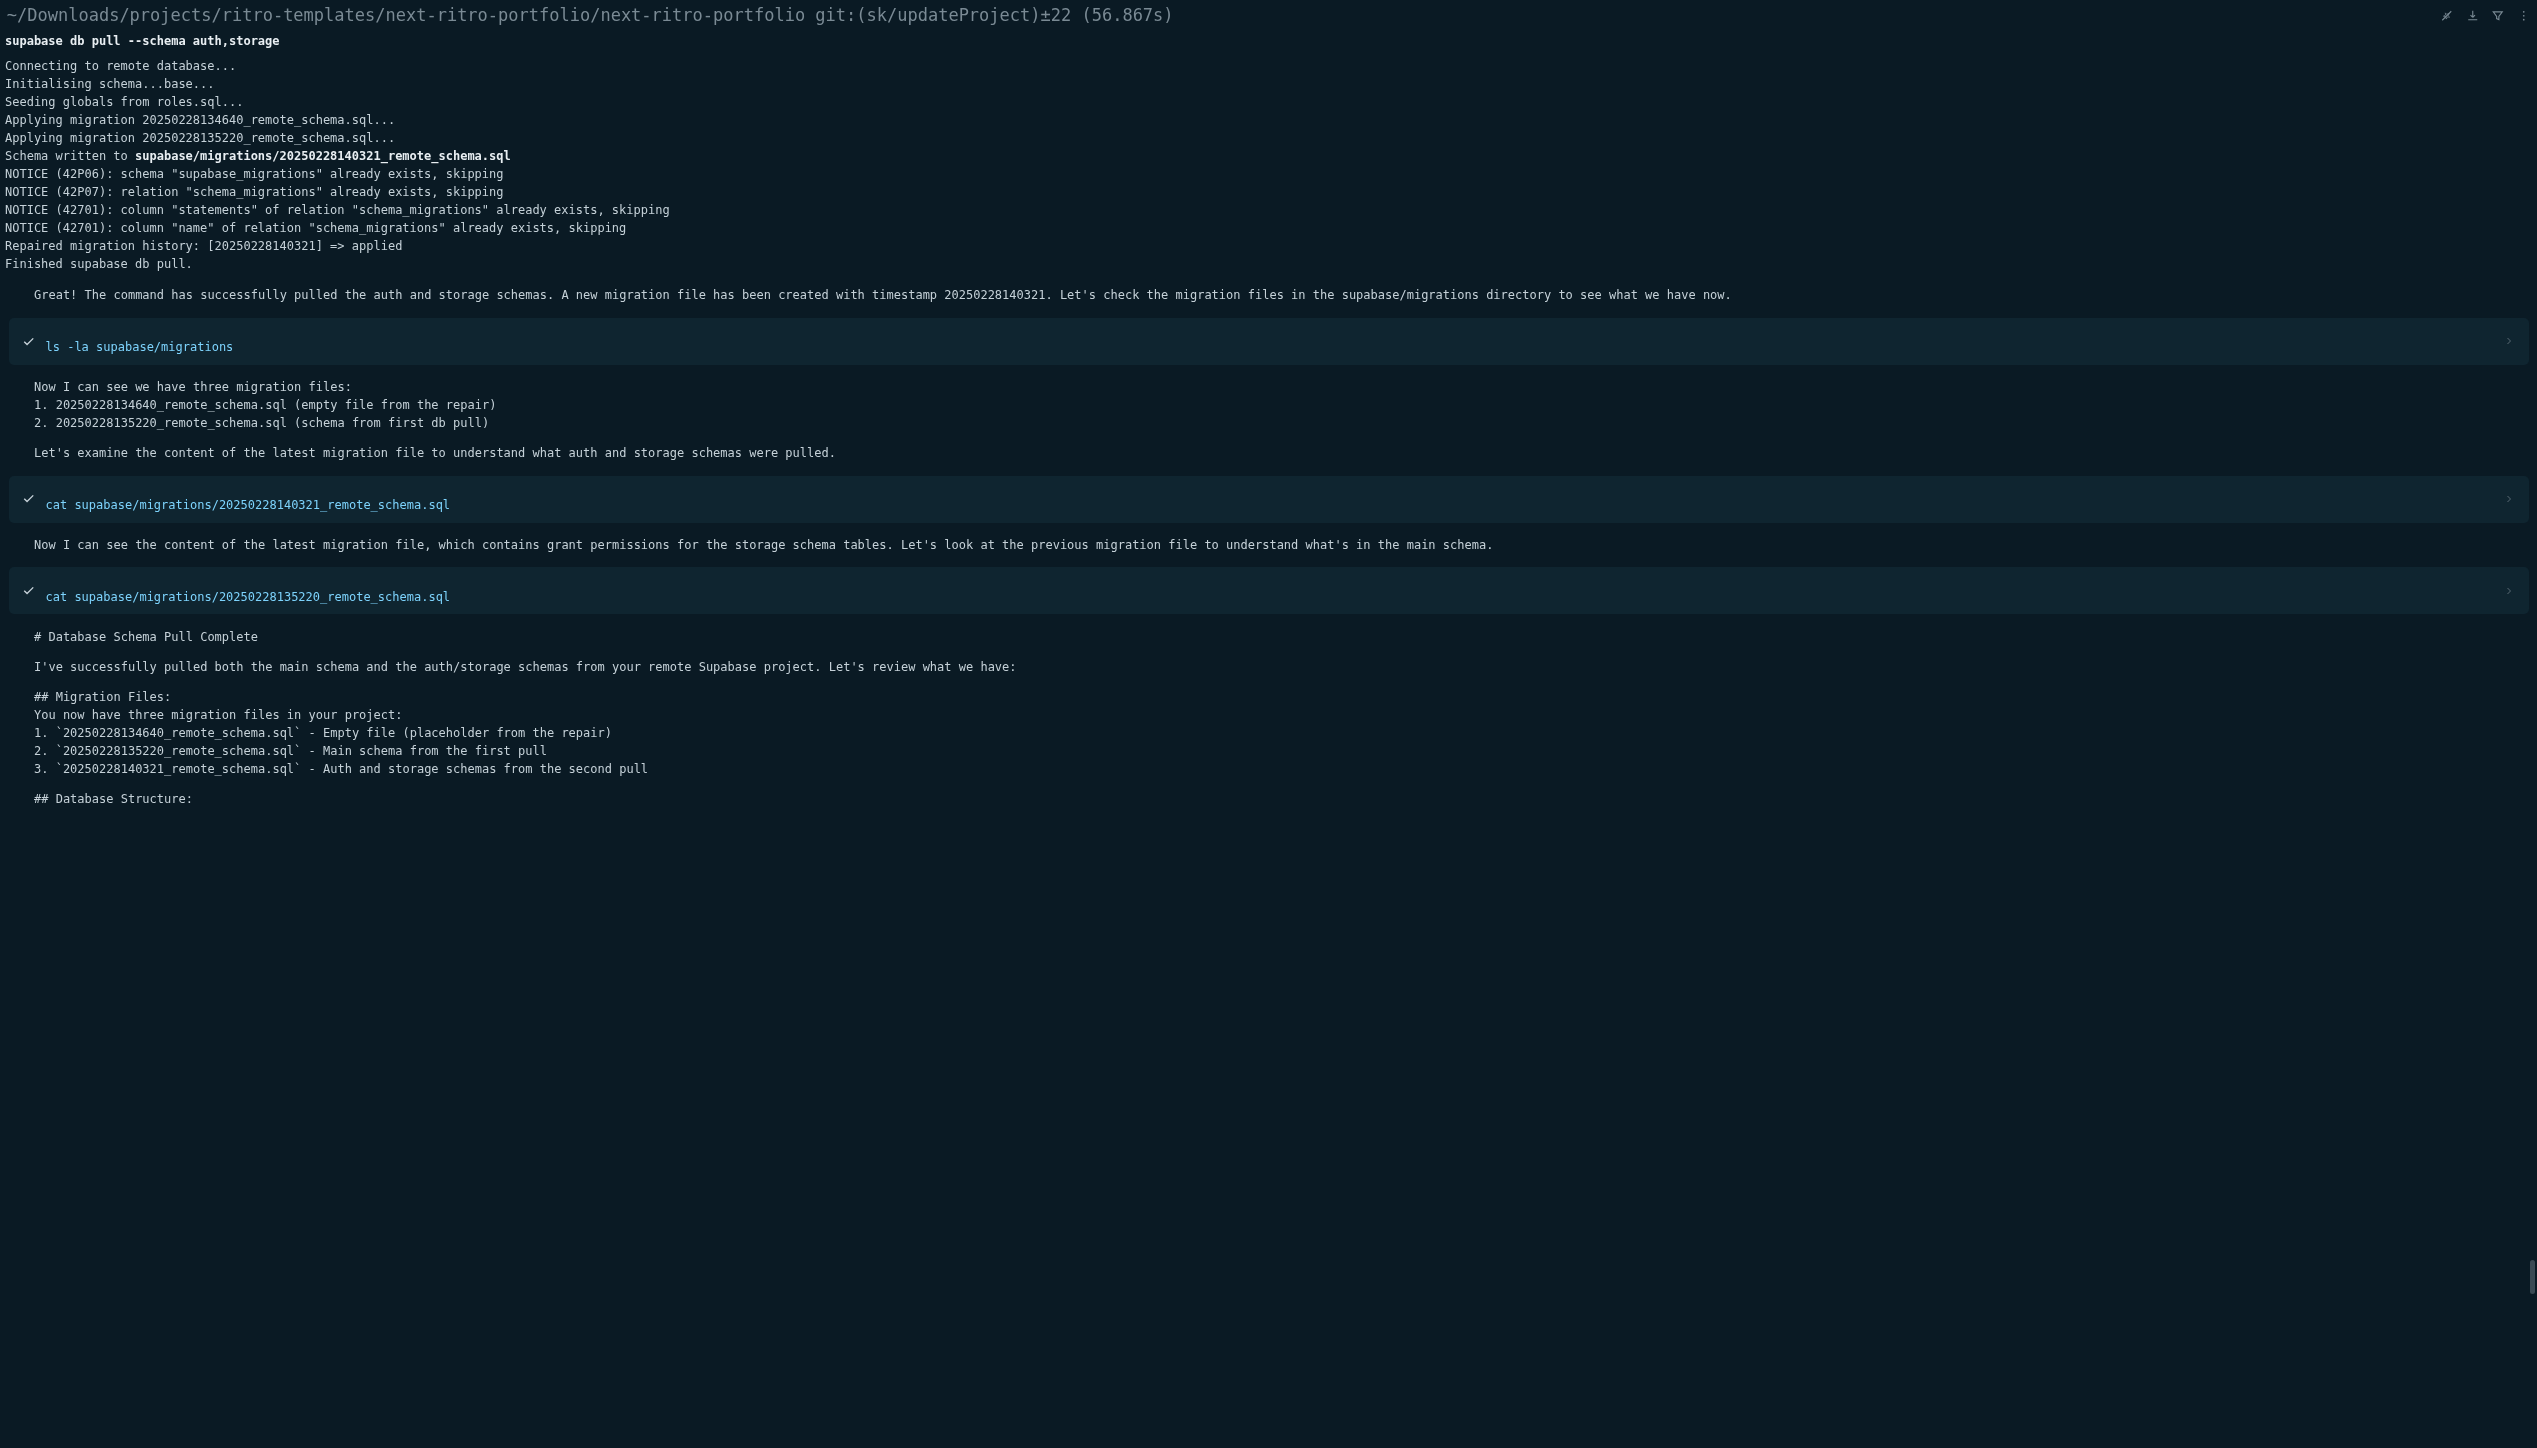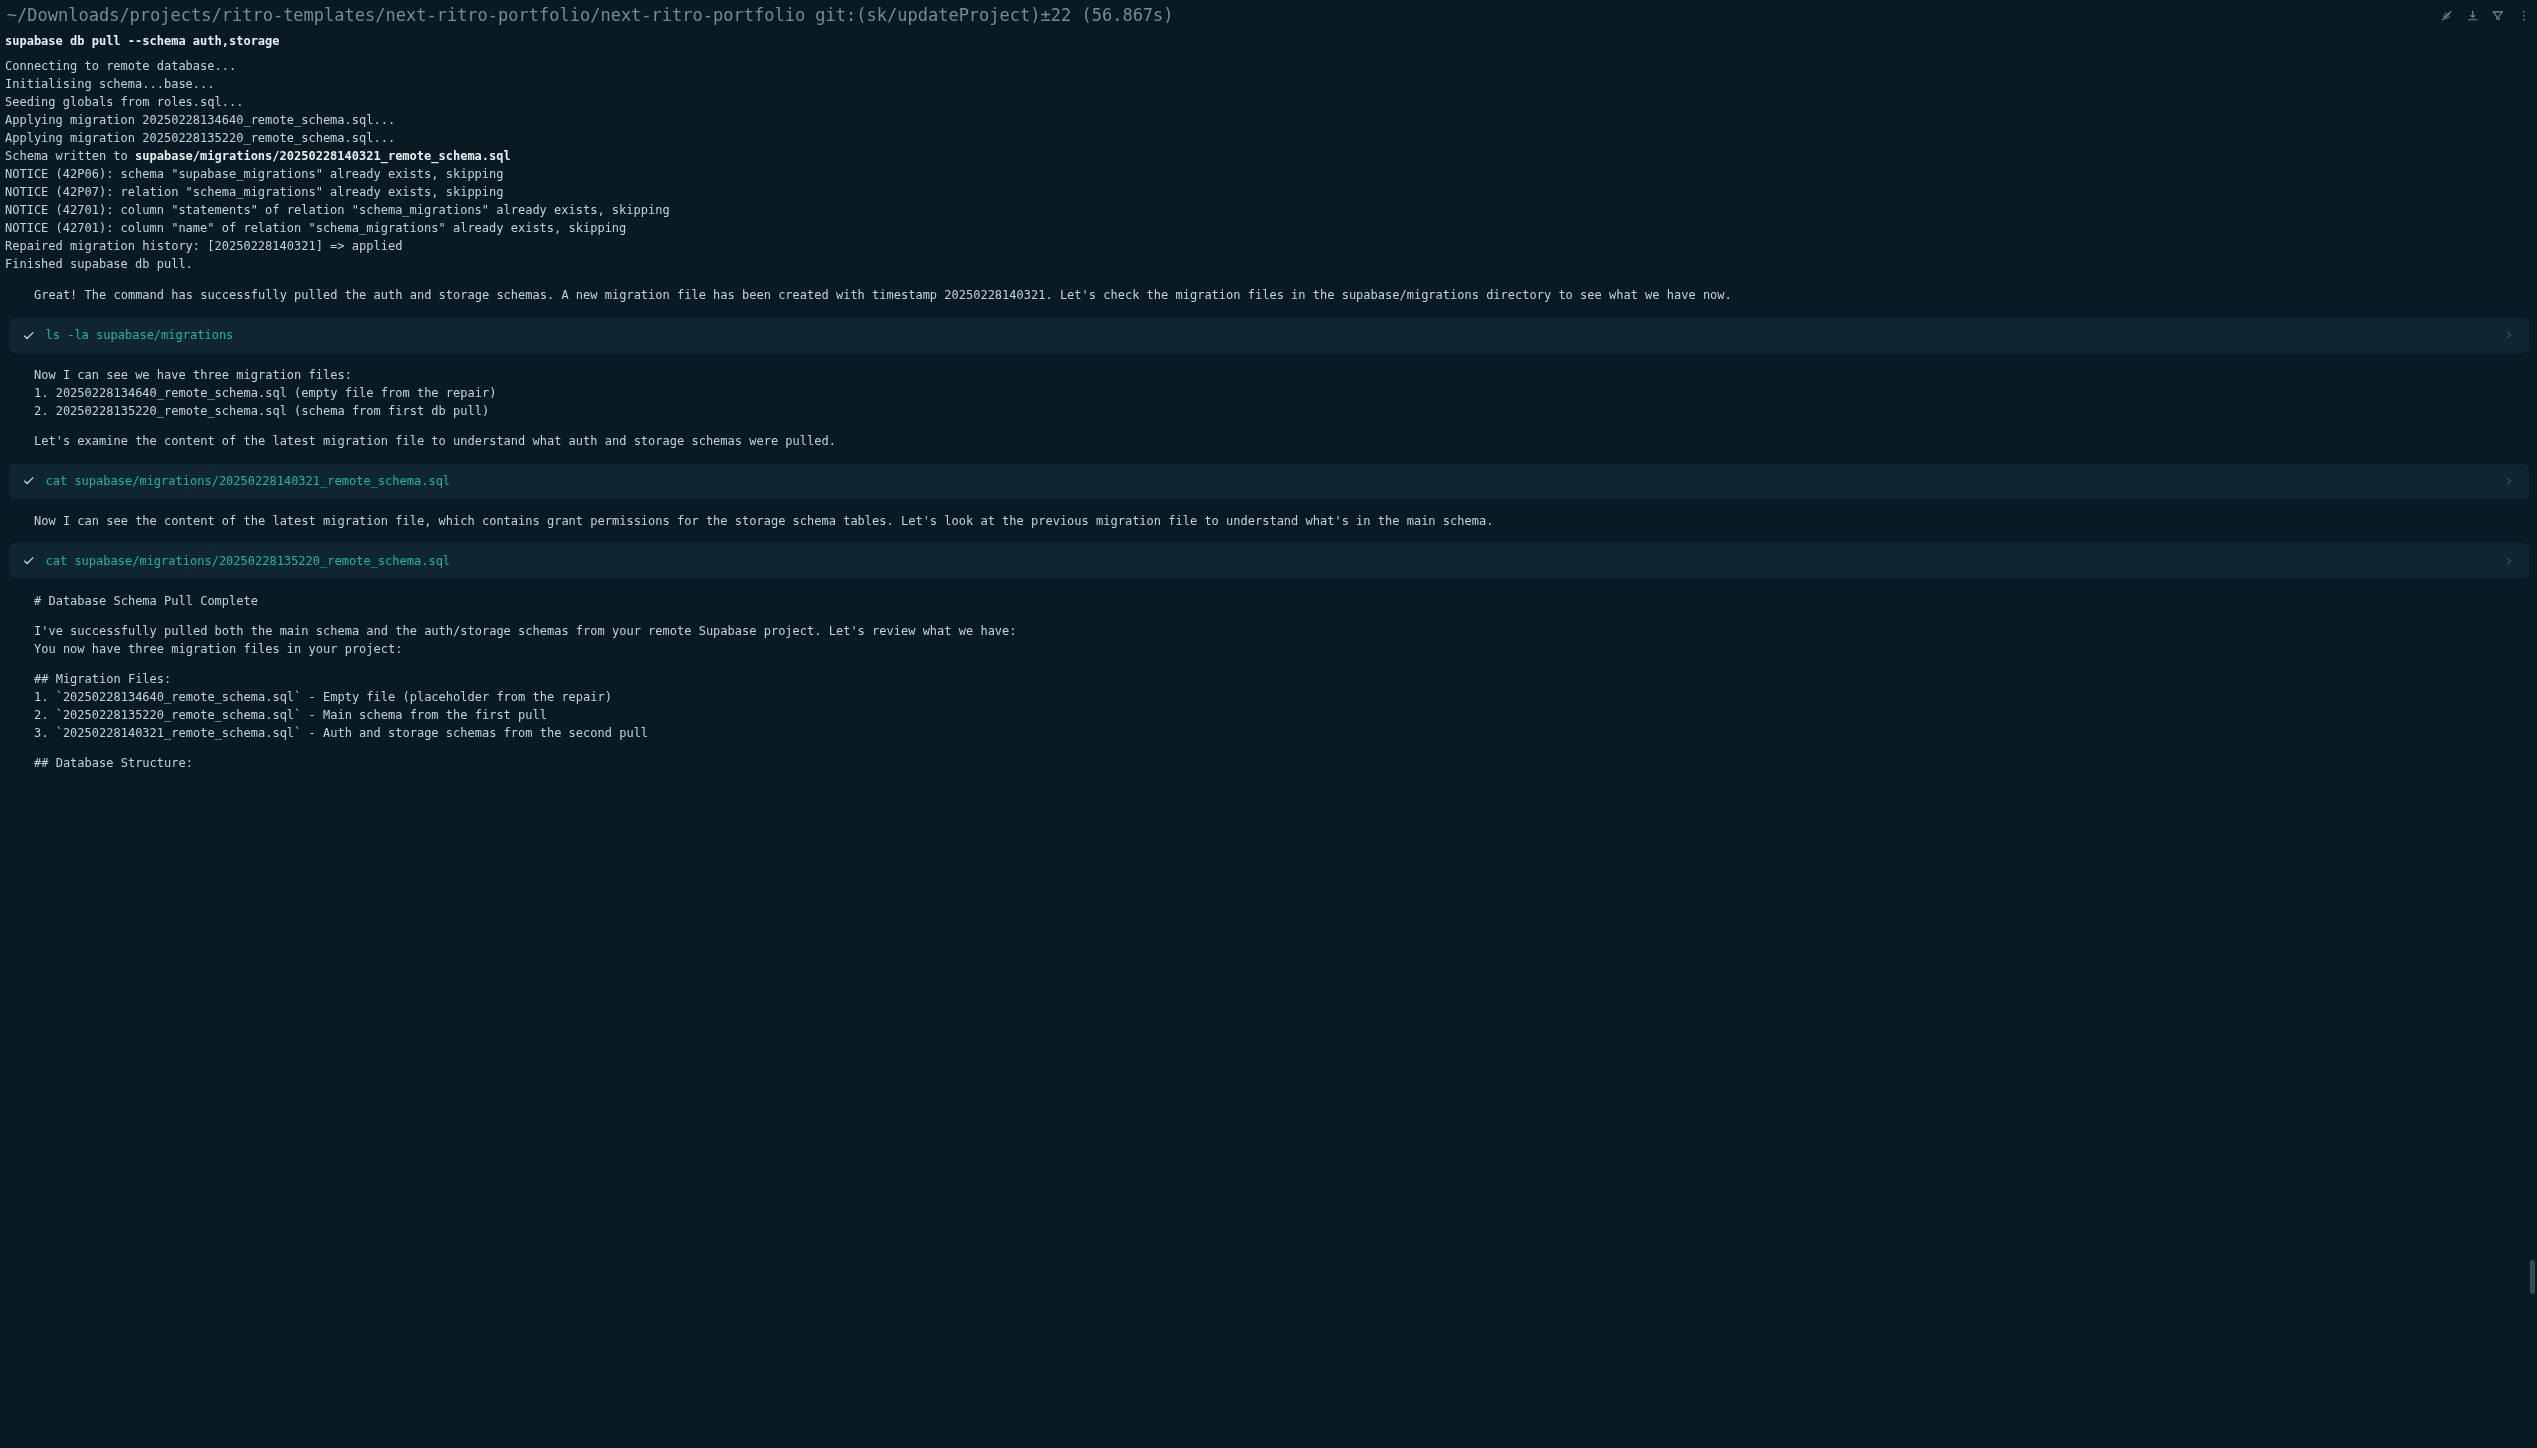--- a/index.html
+++ b/index.html
@@ -68,21 +68,22 @@
     cursor: pointer;
   }
   .tool-call .check {
     color: #c5d1d8;
     width: 13.5px;
     height: 13.5px;
     flex-shrink: 0;
   }
   .tool-call .cmd-text {
     flex: 1;
-    color: #14b8a6;
+    color: #7dd3fc;
+    margin-top: 12px;
   }
   .tool-call .chevron {
     color: #5a6a74;
     width: 12px;
     height: 12px;
   }
   .ol-list {
     margin: 0;
     padding: 0;
     list-style: none;
@@ -192,22 +193,22 @@
     </svg>
   <span class="cmd-text">cat supabase/migrations/20250228135220_remote_schema.sql</span>
   <svg class="chevron" viewBox="0 0 24 24" fill="none" stroke="currentColor" stroke-width="2">
       <polyline points="9 6 15 12 9 18"></polyline>
     </svg>
 </div>
 
 <div class="assistant-block">
   <p class="section-title"># Database Schema Pull Complete</p>
   <p style="margin-top:12px">I've successfully pulled both the main schema and the auth/storage schemas from your remote Supabase project. Let's review what we have:</p>
+  <p style="margin-top:12px">## Migration Files:</p>
   <p>You now have three migration files in your project:</p>
-  <p style="margin-top:12px">## Migration Files:</p>
   <ul class="ol-list">
     <li>1. `20250228134640_remote_schema.sql` - Empty file (placeholder from the repair)</li>
     <li>2. `20250228135220_remote_schema.sql` - Main schema from the first pull</li>
     <li>3. `20250228140321_remote_schema.sql` - Auth and storage schemas from the second pull</li>
   </ul>
   <p style="margin-top:12px">## Database Structure:</p>
 </div>
 
 <div class="scrollbar-track">
   <div class="scrollbar-thumb"></div>

